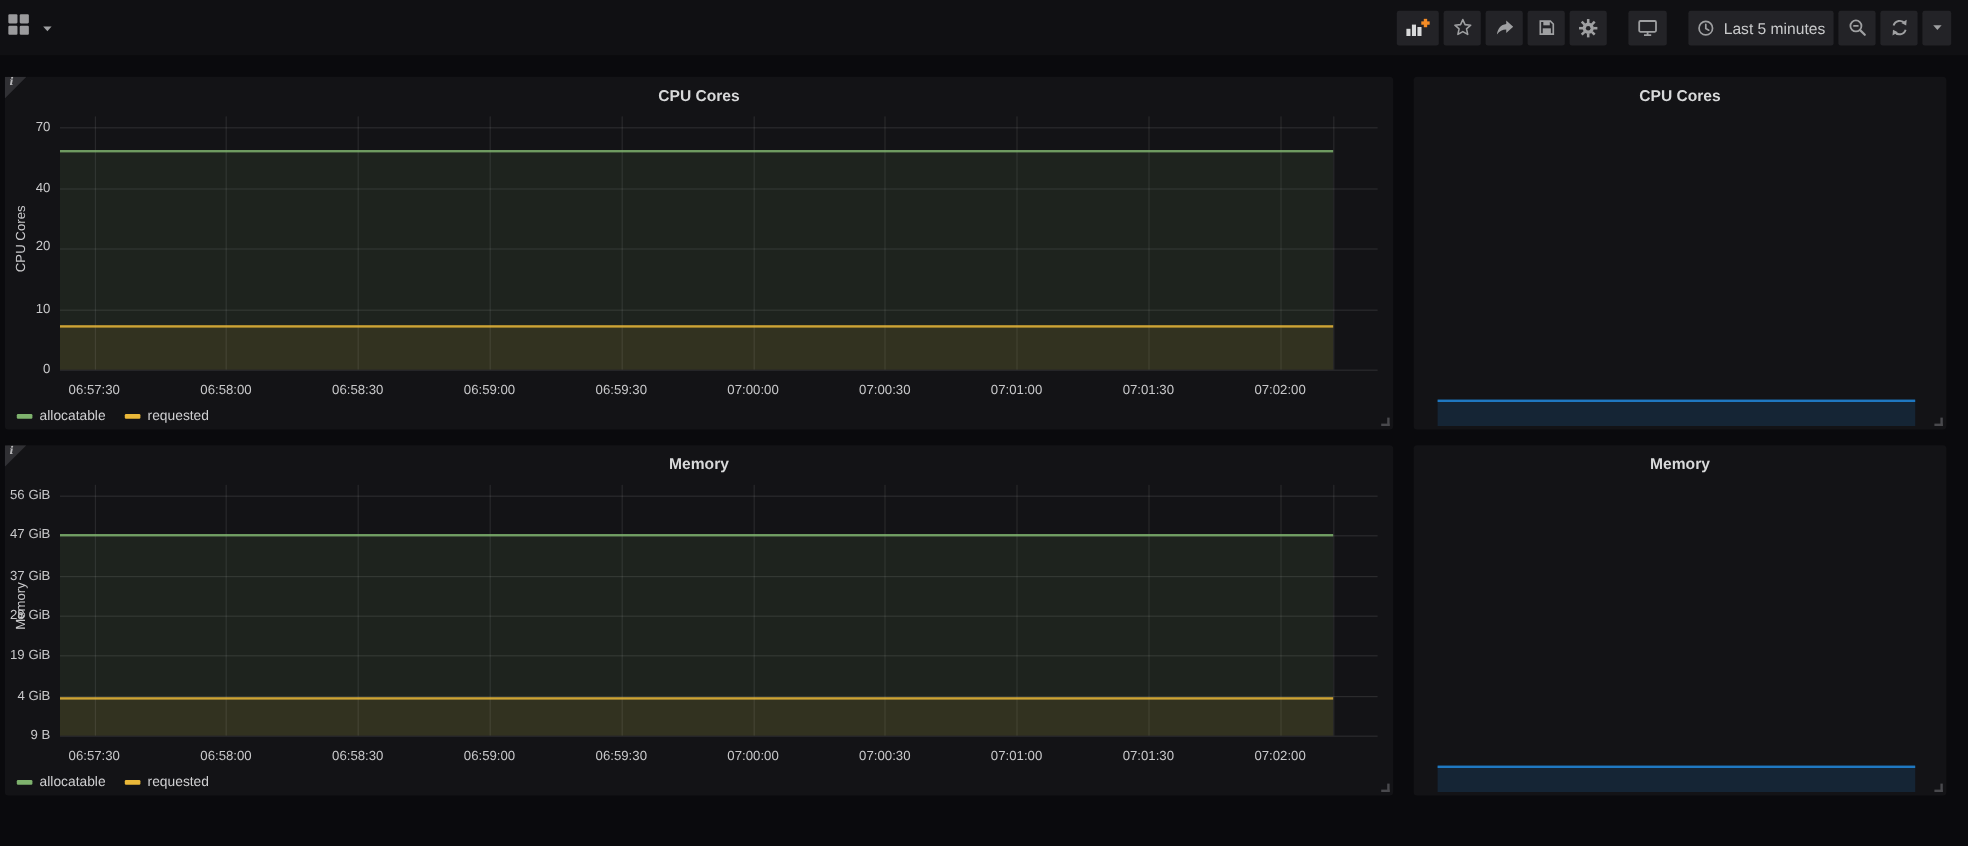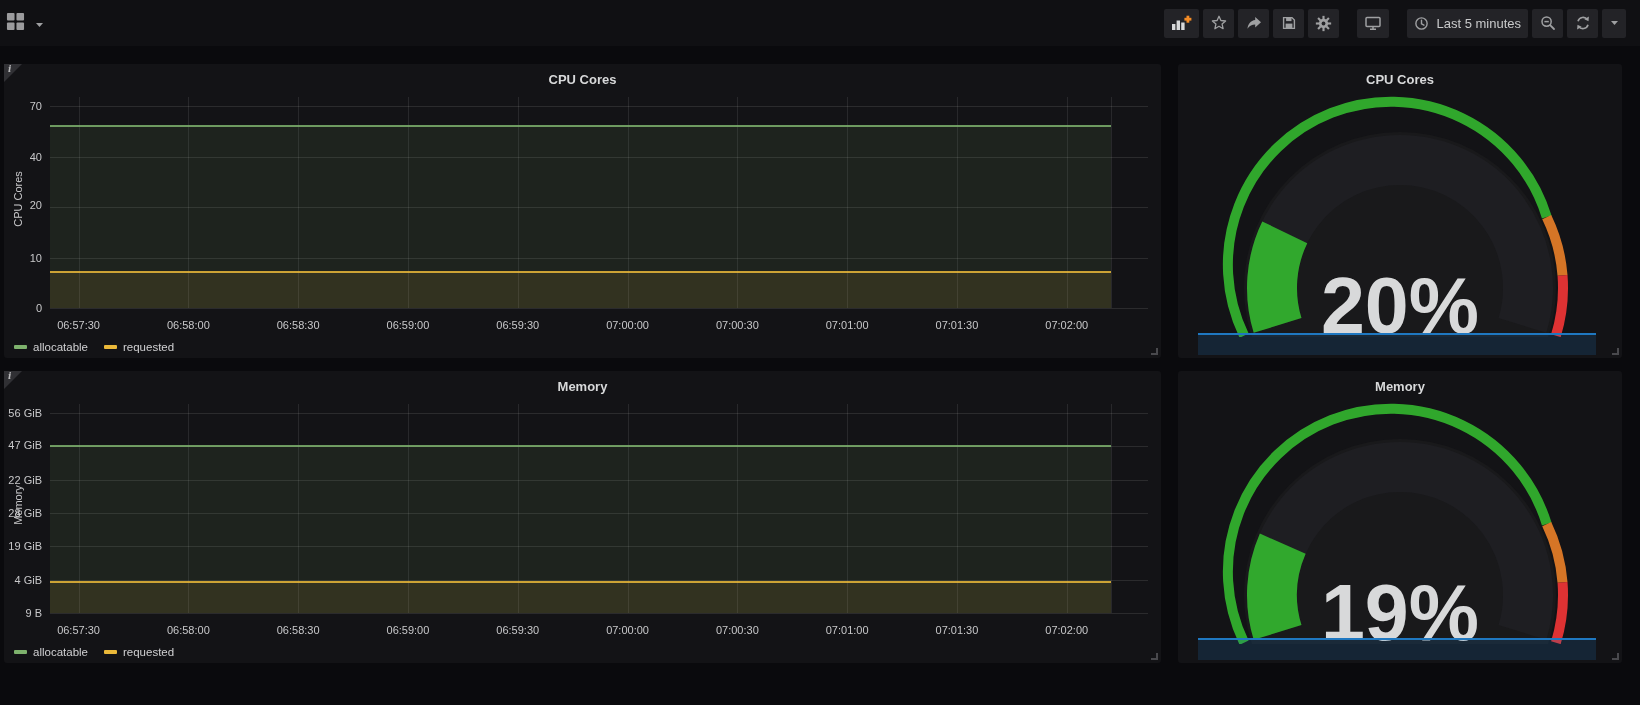--- a/index.html
+++ b/index.html
@@ -246,50 +246,41 @@
         <span class="leg-item">
           <i style="background:#EAB839"></i>
           <span>requested</span>
         </span>
       </div>
     <div class="resize-corner"></div>
   </section>
 
   <section class="panel" id="g-cpu">
     <h2 class="panel-title">CPU Cores</h2>
-    <div class="gauge-wrap"><svg width="444" height="245" viewBox="0 0 444 245">
-     <circle cx="222" cy="196" r="156" fill="#19191b"></circle>
-     <path d="M 99.59 233.42 A 128 128 0 1 1 344.41 233.42" stroke="#1e1e22" stroke-width="50" fill="none"></path>
-     <path d="M 66.12 243.66 A 163 163 0 1 1 368.75 125.06" stroke="rgba(50,172,45,0.97)" stroke-width="10" fill="none"></path>
-     <path d="M 368.75 125.06 A 163 163 0 0 1 384.52 183.49" stroke="rgba(237,129,40,0.89)" stroke-width="10" fill="none"></path>
-     <path d="M 384.52 183.49 A 163 163 0 0 1 377.88 243.66" stroke="rgba(245,54,54,0.9)" stroke-width="10" fill="none"></path>
-     <path d="M 99.59 233.42 A 128 128 0 0 1 106.76 140.29" stroke="rgba(50,172,45,0.97)" stroke-width="50" fill="none"></path>
-     <text x="222" y="241" text-anchor="middle" font-size="79" font-weight="bold" font-family="Liberation Sans, sans-serif" fill="#d8d9da">20%</text>
-   </svg></div>
     <div class="sparkline" style="border-top: 2px solid rgb(31, 120, 193); background: rgba(31, 120, 193, 0.18);"></div>
     <div class="resize-corner"></div>
   </section>
 
   <section class="panel" id="p-mem">
     <div class="info-corner">
         <span>i</span>
       </div>
     <h2 class="panel-title">Memory</h2>
     <div class="ylab">Memory</div>
     <div class="plot">
         <div class="gh" style="top:209px"></div>
         <div class="ytl" style="top:209px">9 B</div>
         <div class="gh" style="top:175.66666666666669px"></div>
         <div class="ytl" style="top:175.66666666666669px">4 GiB</div>
         <div class="gh" style="top:142.33333333333334px"></div>
         <div class="ytl" style="top:142.33333333333334px">19 GiB</div>
         <div class="gh" style="top:109px"></div>
         <div class="ytl" style="top:109px">28 GiB</div>
         <div class="gh" style="top:75.66666666666669px"></div>
-        <div class="ytl" style="top:75.66666666666669px">22 GiB</div>
+        <div class="ytl" style="top:75.66666666666669px">37 GiB</div>
         <div class="gh" style="top:42.333333333333314px"></div>
         <div class="ytl" style="top:41px">47 GiB</div>
         <div class="gh" style="top:9px"></div>
         <div class="ytl" style="top:9px">56 GiB</div>
         <div class="gv" style="left:28.548px"></div>
         <div class="xtl" style="left:28.548px">06:57:30</div>
         <div class="gv" style="left:138.348px"></div>
         <div class="xtl" style="left:138.348px">06:58:00</div>
         <div class="gv" style="left:248.148px"></div>
         <div class="xtl" style="left:248.148px">06:58:30</div>
@@ -321,26 +312,17 @@
         <span class="leg-item">
           <i style="background:#EAB839"></i>
           <span>requested</span>
         </span>
       </div>
     <div class="resize-corner"></div>
   </section>
 
   <section class="panel" id="g-mem">
     <h2 class="panel-title">Memory</h2>
-    <div class="gauge-wrap"><svg width="444" height="245" viewBox="0 0 444 245">
-     <circle cx="222" cy="196" r="156" fill="#19191b"></circle>
-     <path d="M 99.59 233.42 A 128 128 0 1 1 344.41 233.42" stroke="#1e1e22" stroke-width="50" fill="none"></path>
-     <path d="M 66.12 243.66 A 163 163 0 1 1 368.75 125.06" stroke="rgba(50,172,45,0.97)" stroke-width="10" fill="none"></path>
-     <path d="M 368.75 125.06 A 163 163 0 0 1 384.52 183.49" stroke="rgba(237,129,40,0.89)" stroke-width="10" fill="none"></path>
-     <path d="M 384.52 183.49 A 163 163 0 0 1 377.88 243.66" stroke="rgba(245,54,54,0.9)" stroke-width="10" fill="none"></path>
-     <path d="M 99.59 233.42 A 128 128 0 0 1 104.76 144.63" stroke="rgba(50,172,45,0.97)" stroke-width="50" fill="none"></path>
-     <text x="222" y="241" text-anchor="middle" font-size="79" font-weight="bold" font-family="Liberation Sans, sans-serif" fill="#d8d9da">19%</text>
-   </svg></div>
     <div class="sparkline" style="border-top: 2px solid rgb(31, 120, 193); background: rgba(31, 120, 193, 0.18);"></div>
     <div class="resize-corner"></div>
   </section>
 
 </main>
 
 </body></html>

